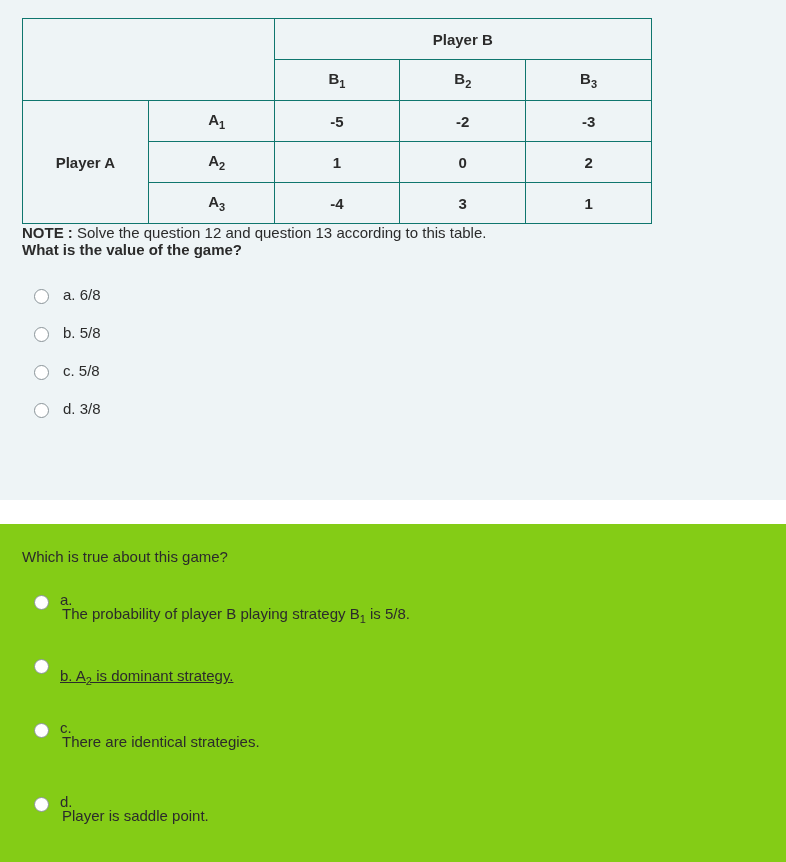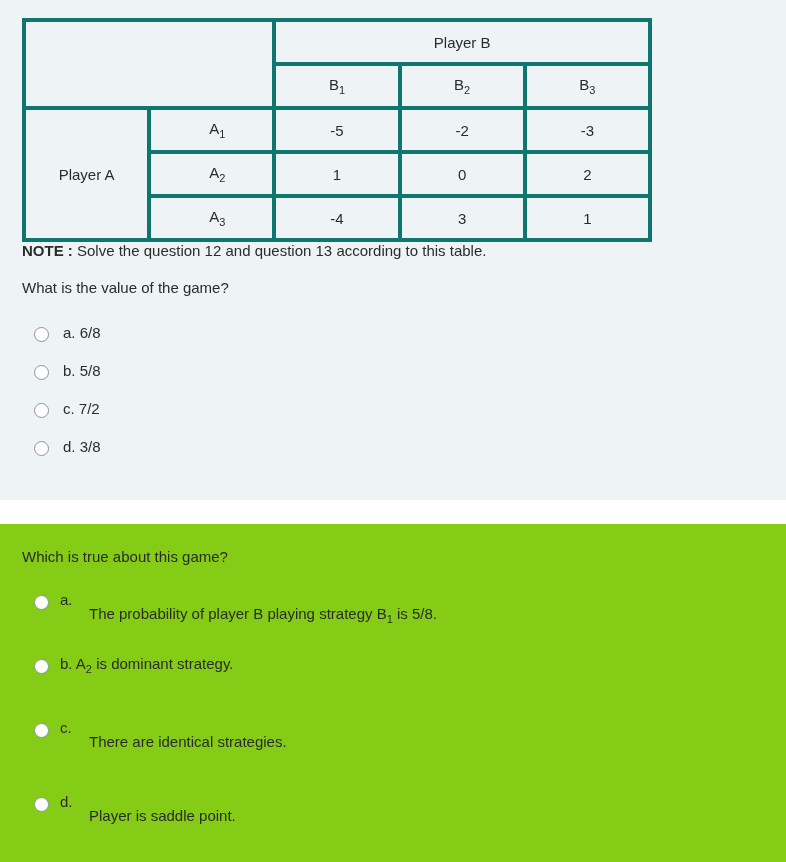--- a/index.html
+++ b/index.html
@@ -29,25 +29,25 @@
     height: 500px;
   }
 
   table.payoff {
     border-collapse: collapse;
     margin: 0 0 0 0;
     width: 630px;
     table-layout: fixed;
   }
   table.payoff td, table.payoff th {
-    border: 4px solid #0f766e;
+    border: 1px solid #0f766e;
     height: 38px;
     text-align: center;
     vertical-align: middle;
-    font-weight: normal;
+    font-weight: bold;
     font-size: 15px;
     color: #2b2b2b;
   }
   td.blank-corner {
     border: 1px solid #b9c6cc;
   }
   .hdr-playerb {
     font-weight: bold;
     font-size: 15px;
   }
@@ -68,22 +68,22 @@
     vertical-align: sub;
   }
 
   .note {
     font-size: 15px;
   }
   .note b {
     font-weight: bold;
   }
   .question-text {
-    margin-top: 20px;
-    font-size: 15px;
+    font-size: 15px;
+    font-weight: bold;
   }
 
   .options {
     margin-top: 28px;
   }
   .opt {
     display: flex;
     align-items: flex-start;
     margin-bottom: 20px;
   }
@@ -135,21 +135,21 @@
     background: #ffffff;
   }
   .opt2 .letter {
     position: absolute;
     left: 38px;
     top: 0px;
     font-size: 15px;
   }
   .opt2 .body {
     position: absolute;
-    left: 67px;
+    left: 40px;
     top: 14px;
     font-size: 15px;
     white-space: nowrap;
   }
   .opt2.inline .body {
     top: 2px;
     left: 56px;
   }
 </style>
 </head>
@@ -202,21 +202,21 @@
       <div class="opt">
         <span class="radio"></span>
         <span class="opt-label">a. 6/8</span>
       </div>
       <div class="opt">
         <span class="radio"></span>
         <span class="opt-label">b. 5/8</span>
       </div>
       <div class="opt">
         <span class="radio"></span>
-        <span class="opt-label">c. 7/2</span>
+        <span class="opt-label">c. 5/8</span>
       </div>
       <div class="opt">
         <span class="radio"></span>
         <span class="opt-label">d. 3/8</span>
       </div>
     </div>
   </div>
 
   <div class="gap"></div>
 
@@ -224,21 +224,21 @@
     <div class="q2-text">Which is true about this game?</div>
 
     <div class="opt2">
       <span class="radio2"></span>
       <span class="letter">a.</span>
       <span class="body"><span>The probability of player B playing strategy B</span><sub>1</sub><span> is 5/8.</span></span>
     </div>
 
     <div class="opt2 inline">
       <span class="radio2"></span>
-      <span class="body" style="left:38px;top:0px;"><span>b. A</span><sub>2</sub><span> is dominant strategy.</span></span>
+      <span class="body" style="left:38px;top:12px;text-decoration:underline;"><span>b. A</span><sub>2</sub><span> is dominant strategy.</span></span>
     </div>
 
     <div class="opt2">
       <span class="radio2"></span>
       <span class="letter">c.</span>
       <span class="body"><span>There are identical strategies.</span></span>
     </div>
 
     <div class="opt2" style="margin-top:40px;">
       <span class="radio2"></span>

